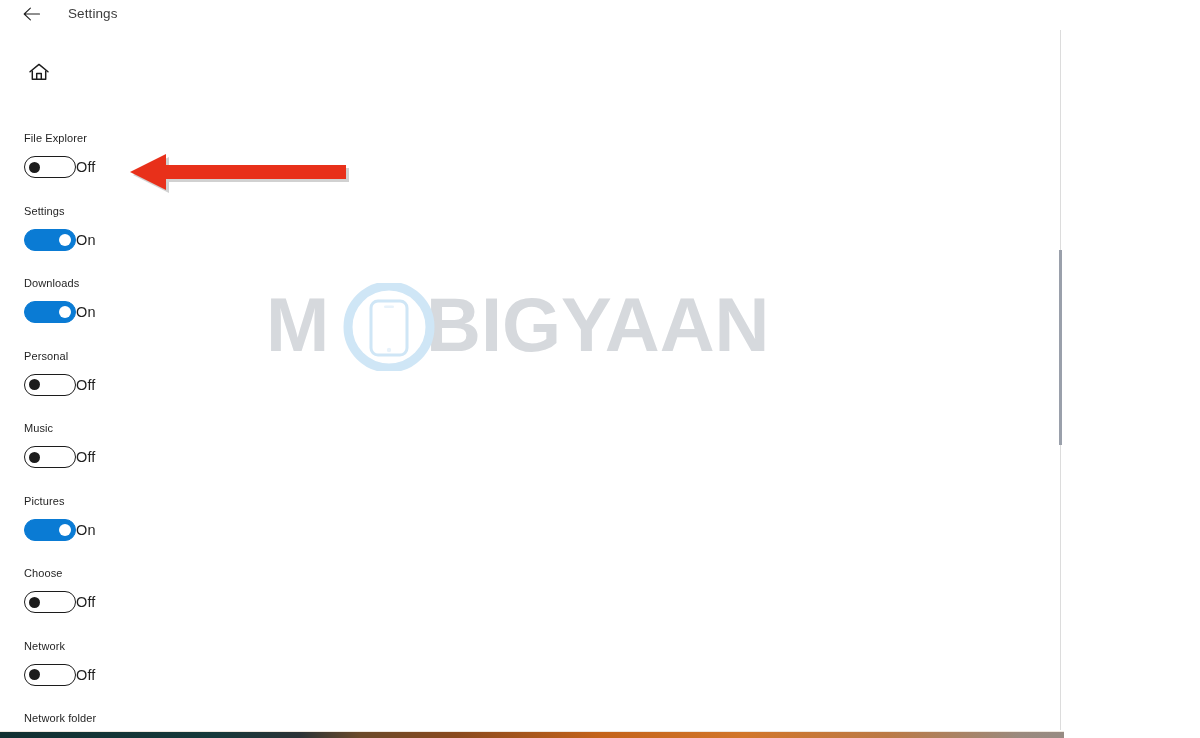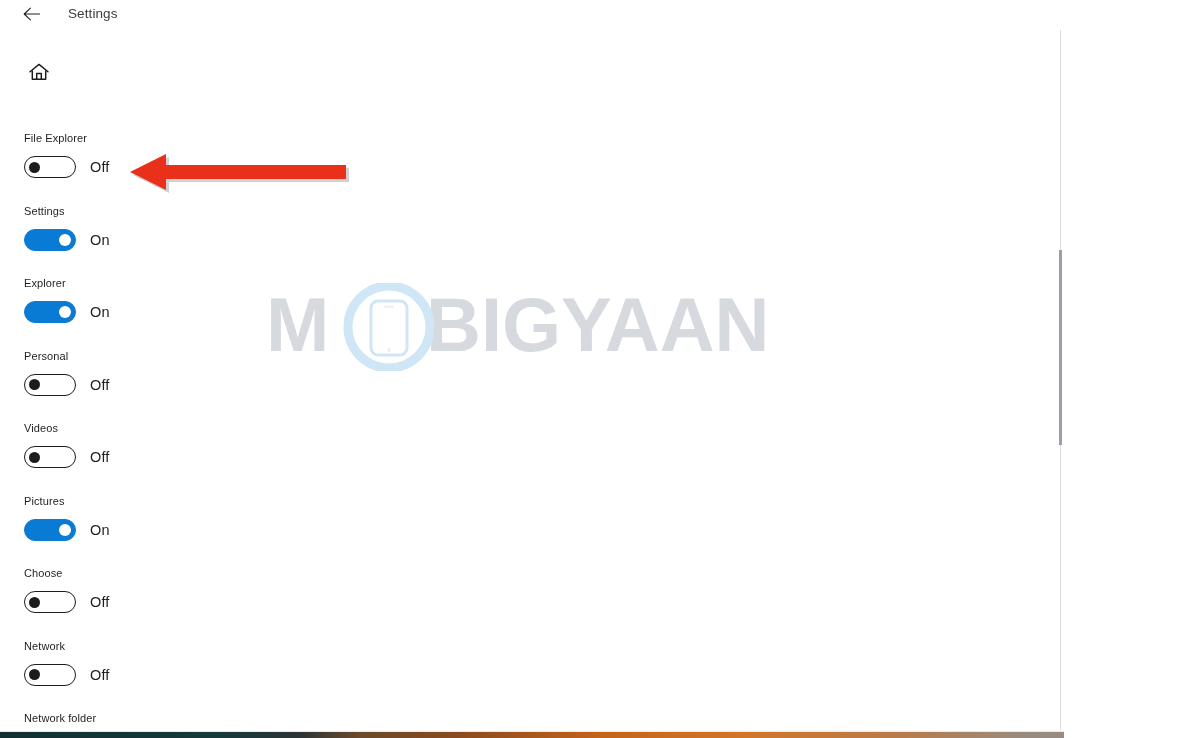--- a/index.html
+++ b/index.html
@@ -162,21 +162,20 @@
     background: #1c1c1c;
   }
   .toggle.on .knob {
     width: 12px; height: 12px;
     right: 4px; top: 50%;
     margin-top: -6px;
     background: #ffffff;
   }
 
   .toggle-state {
-    margin-left: 14px;
     font-size: 14.5px;
     color: #1f1f1f;
     white-space: nowrap;
     letter-spacing: .1px;
   }
 
   
   #annotation-arrow {
     position: absolute;
     left: 130px; top: 152px;
@@ -311,41 +310,41 @@
       <div class="setting-label">Settings</div>
       <div class="toggle-wrap">
         <div class="toggle on">
           <div class="knob"></div>
         </div>
         <div class="toggle-state">On</div>
       </div>
     </div>
 
     <div class="setting-row">
-      <div class="setting-label">Explorer</div>
+      <div class="setting-label">Downloads</div>
       <div class="toggle-wrap">
         <div class="toggle on">
           <div class="knob"></div>
         </div>
         <div class="toggle-state">On</div>
       </div>
     </div>
 
     <div class="setting-row">
       <div class="setting-label">Personal</div>
       <div class="toggle-wrap">
         <div class="toggle off">
           <div class="knob"></div>
         </div>
         <div class="toggle-state">Off</div>
       </div>
     </div>
 
     <div class="setting-row">
-      <div class="setting-label">Videos</div>
+      <div class="setting-label">Music</div>
       <div class="toggle-wrap">
         <div class="toggle off">
           <div class="knob"></div>
         </div>
         <div class="toggle-state">Off</div>
       </div>
     </div>
 
     <div class="setting-row">
       <div class="setting-label">Pictures</div>

